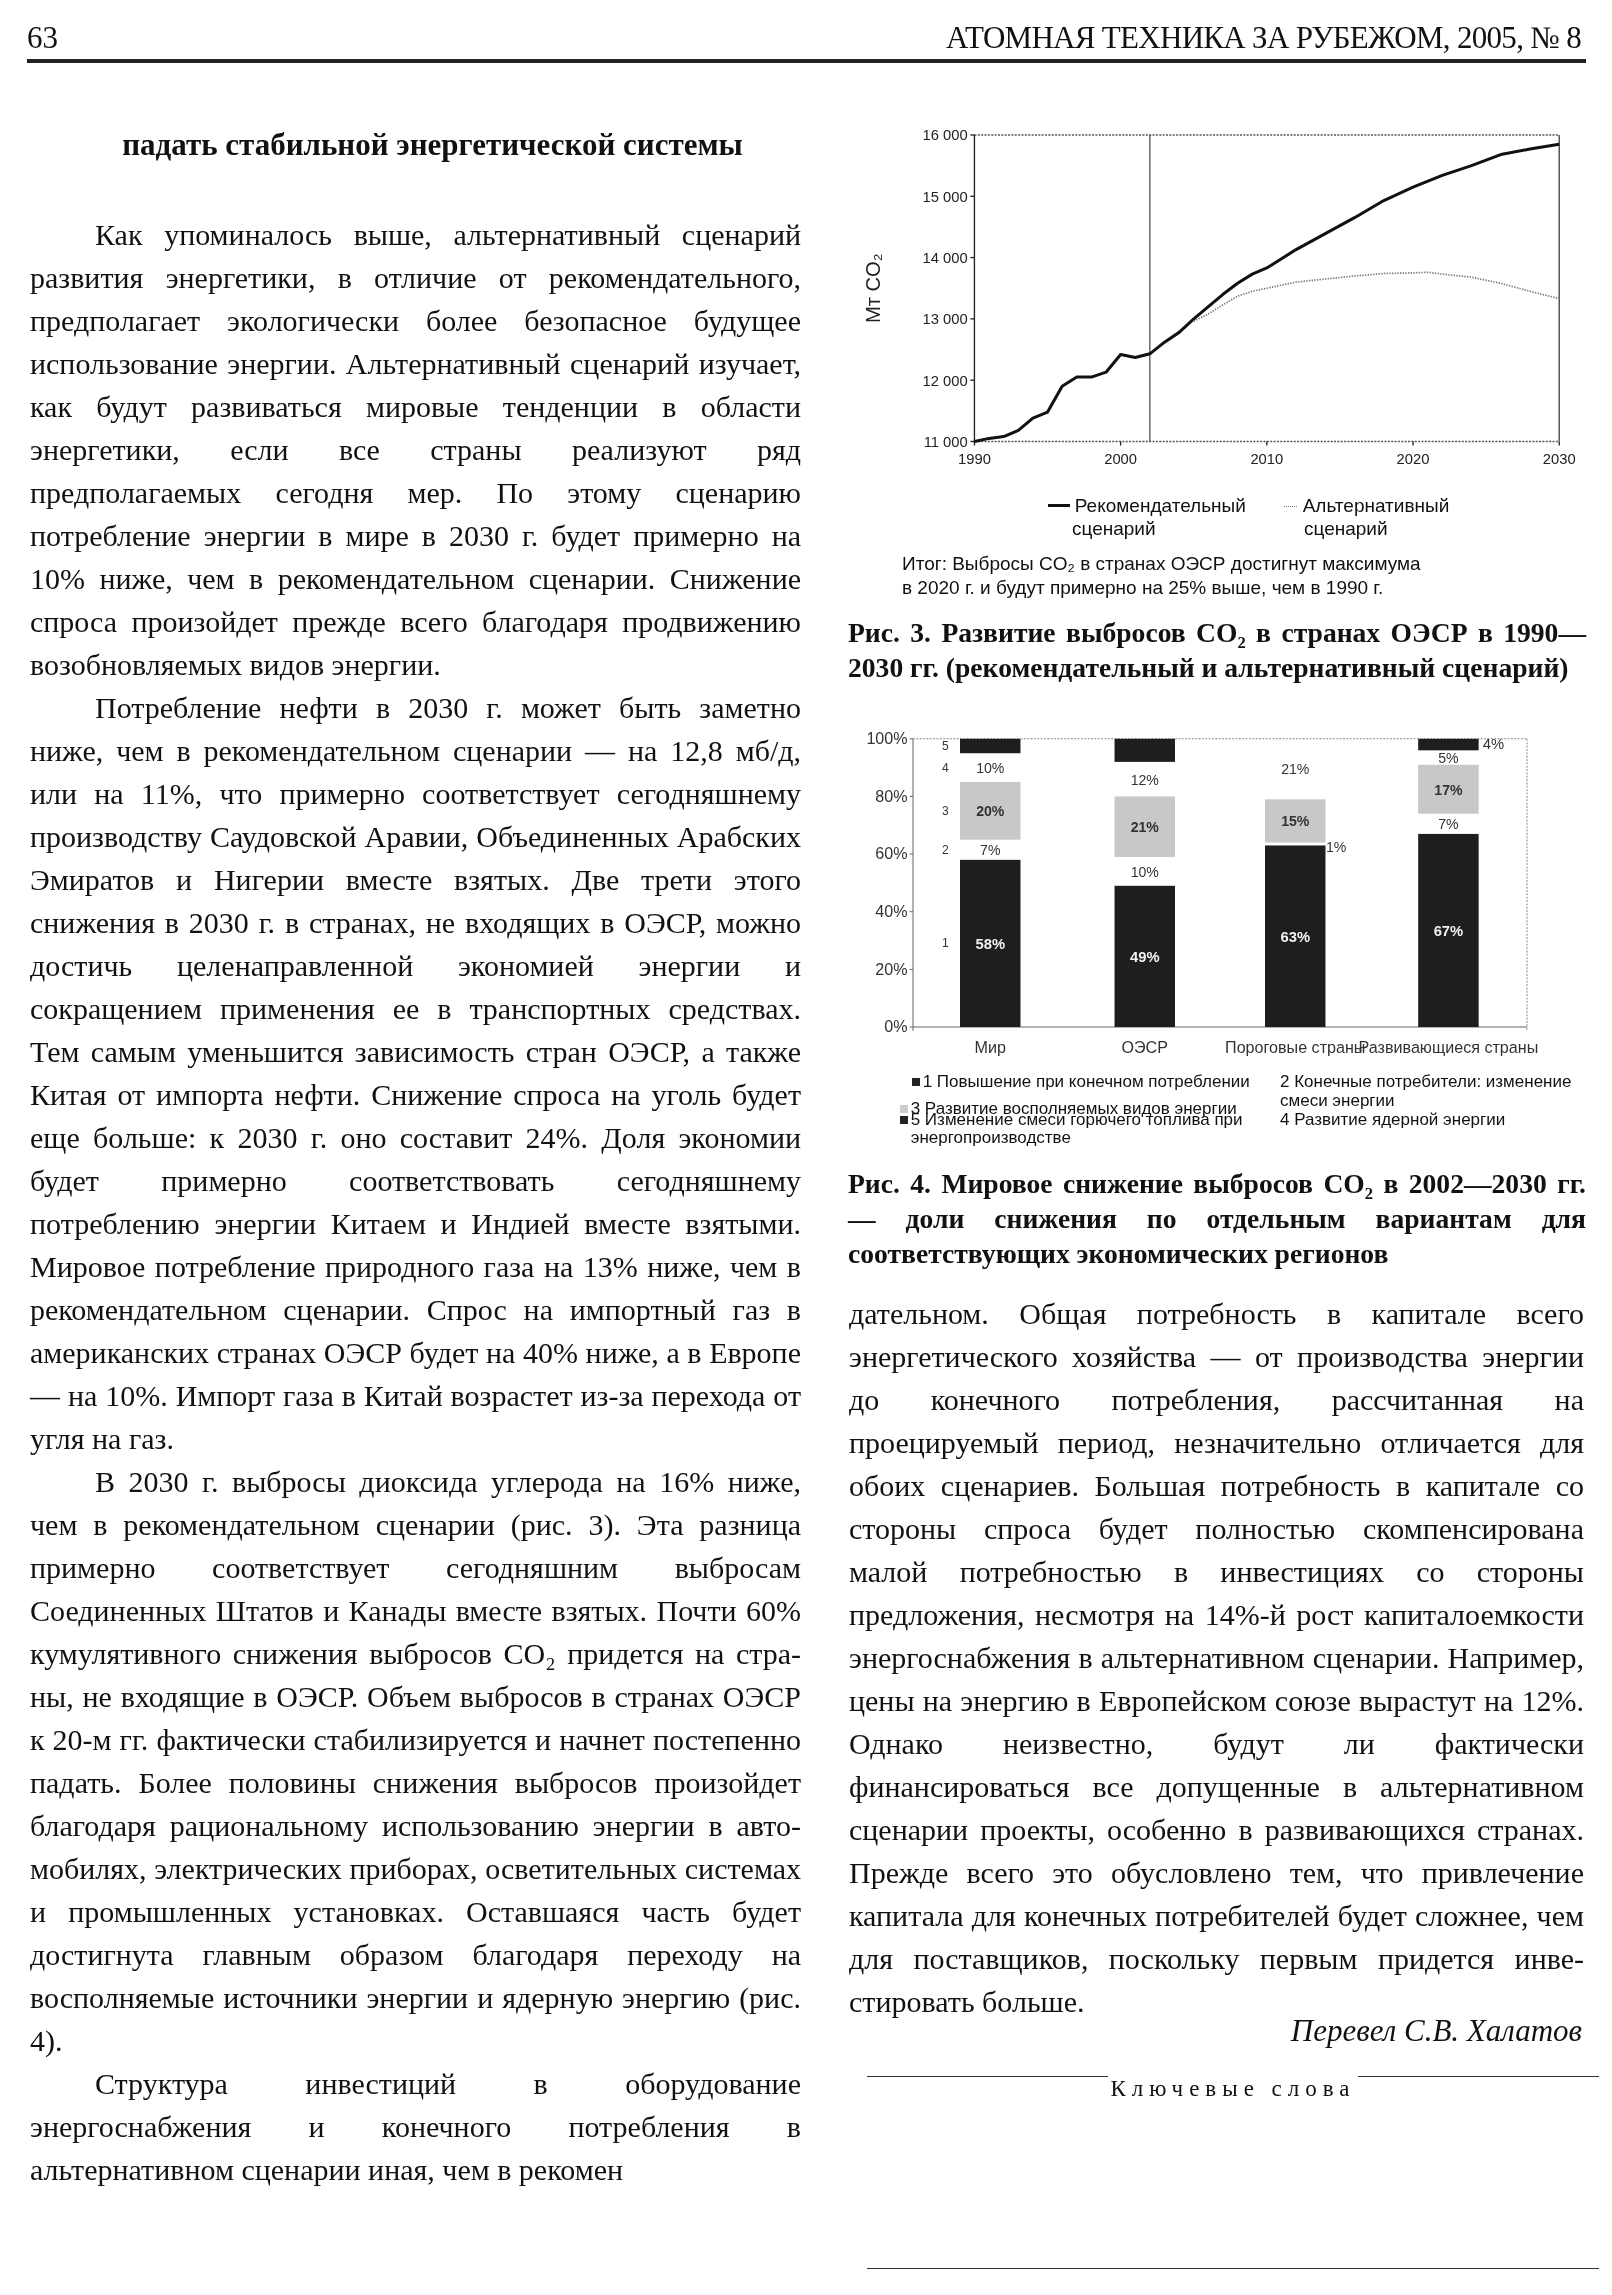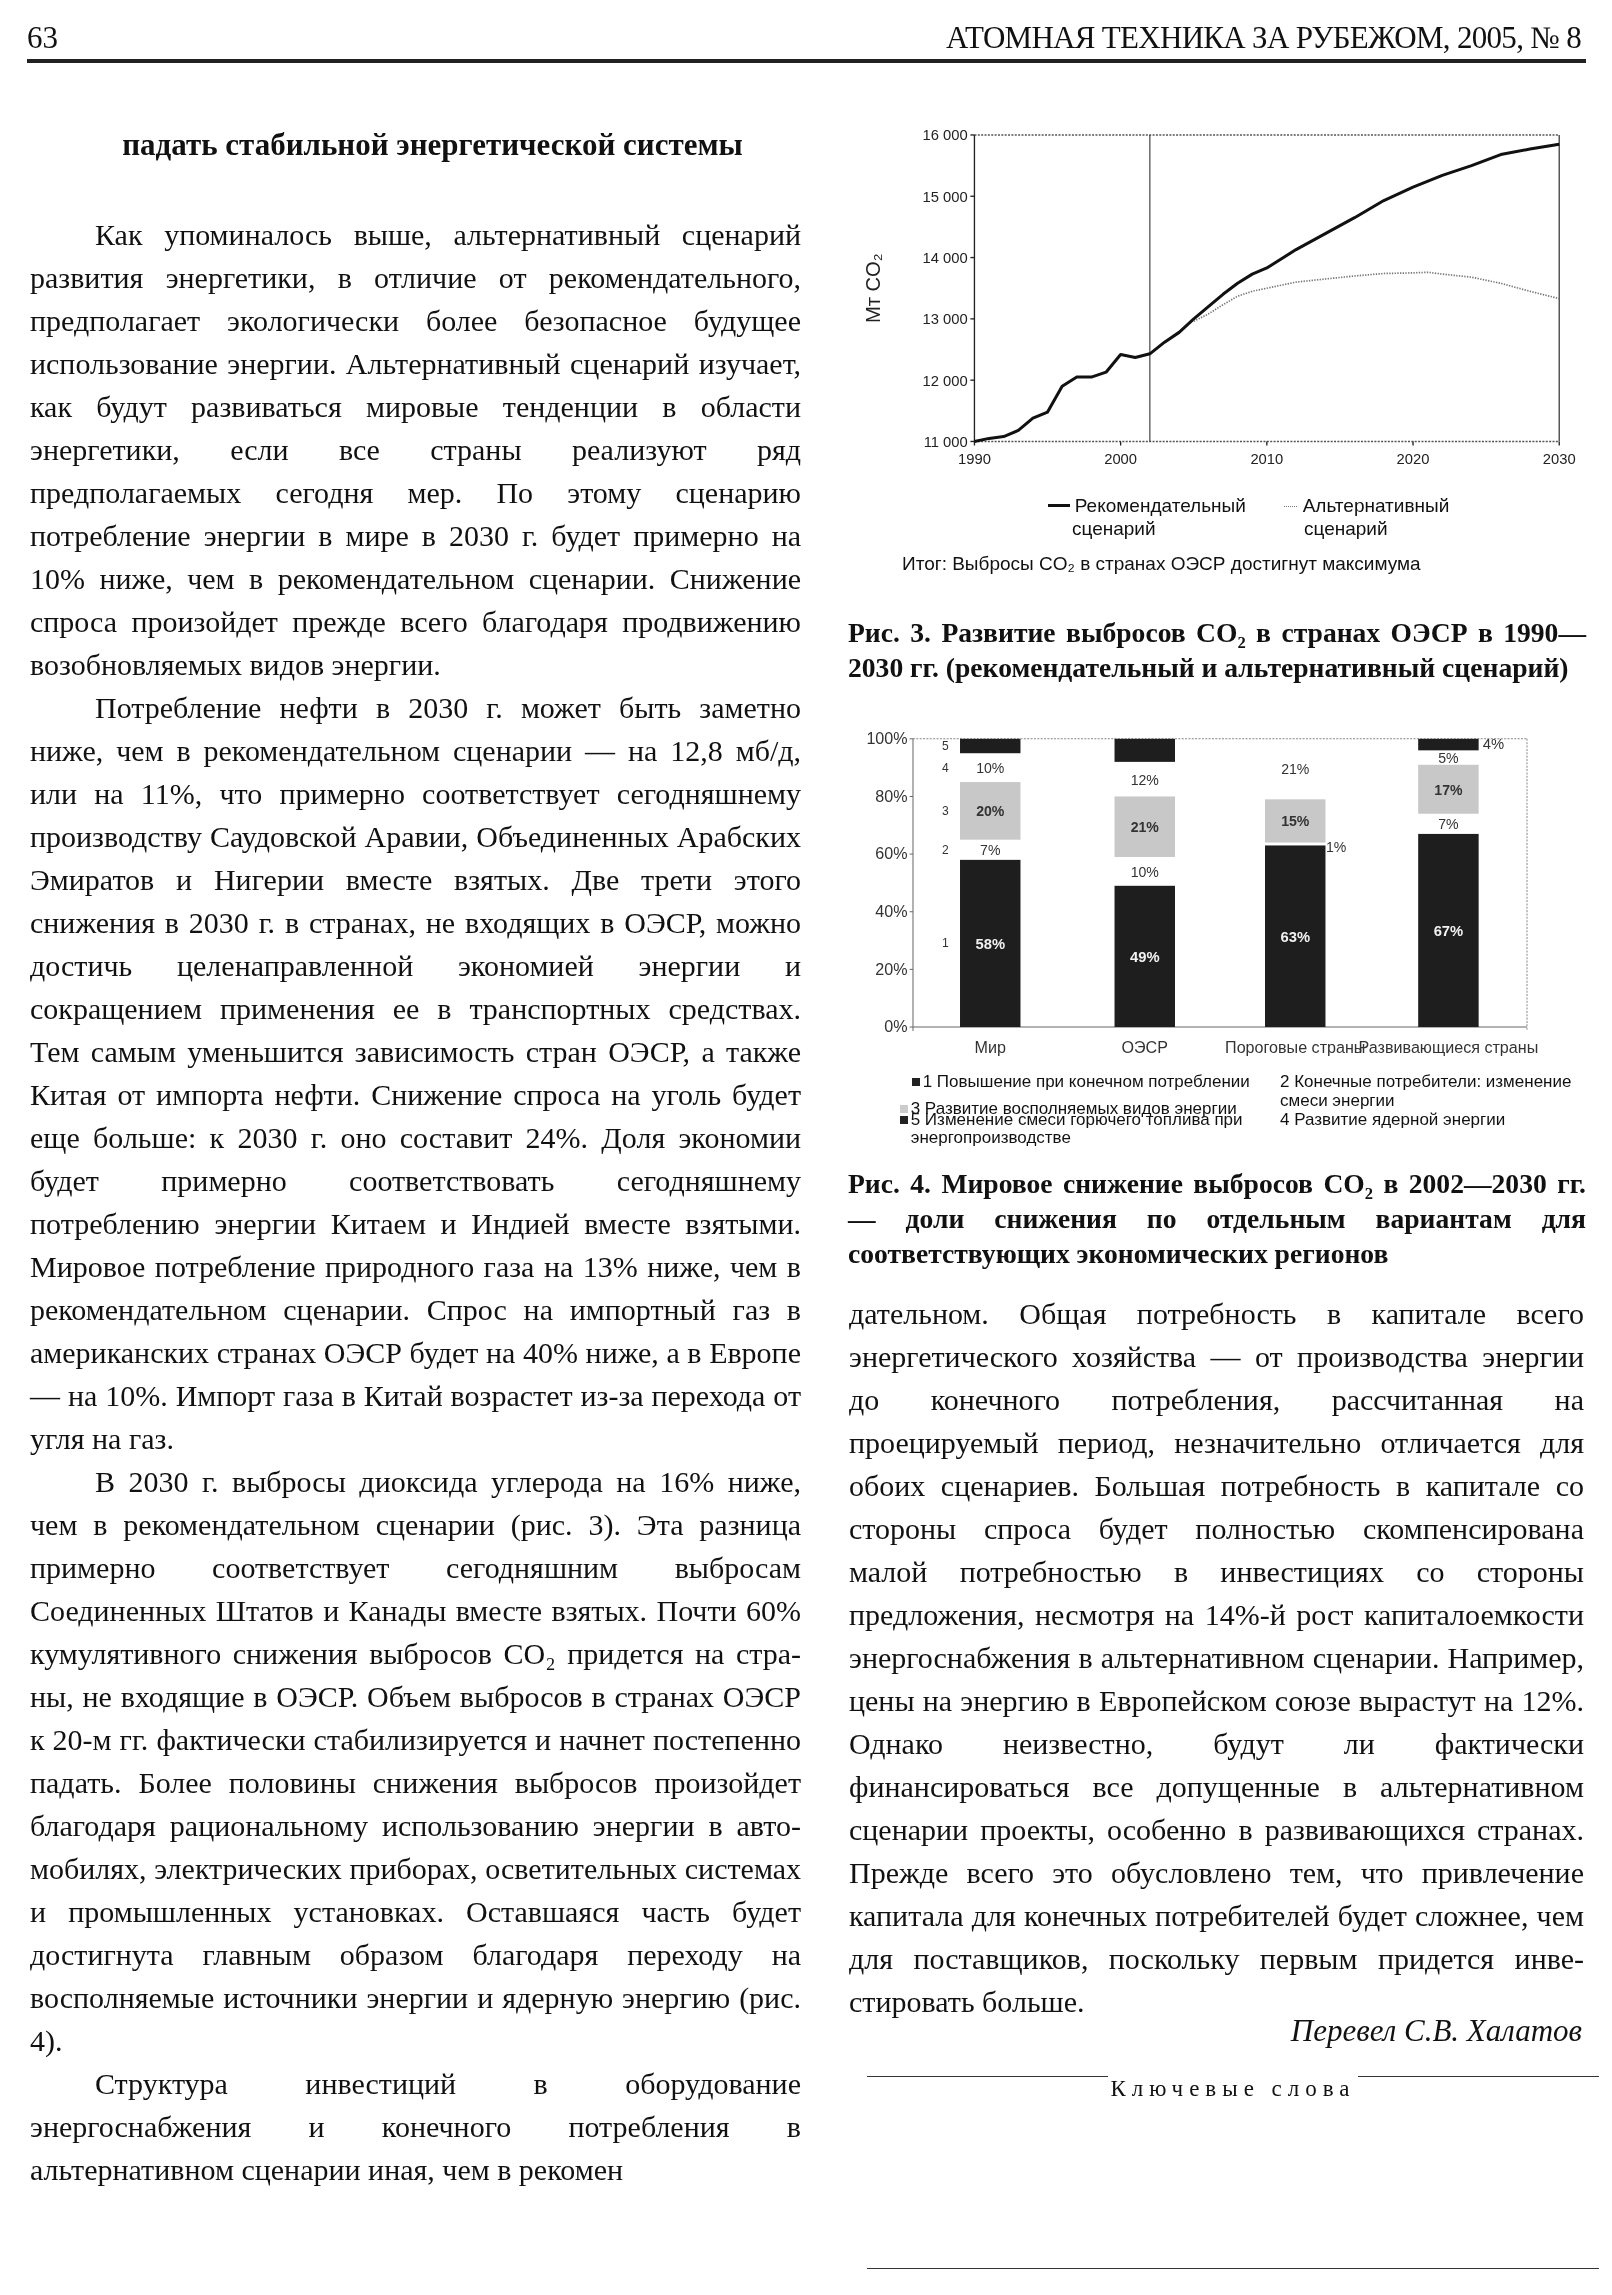--- a/index.html
+++ b/index.html
@@ -98,20 +98,21 @@
       <span style="padding-left:24px">сценарий</span>
     </div>
     <div class="leg-item" style="left:444px;top:0;">
       <span style="display:inline-block;width:13.4px;height:0;border-top:1.3px dotted #777;vertical-align:5.4px;"></span>
       <span>Альтернативный</span><br>
       <span style="padding-left:20px">сценарий</span>
     </div>
   </div>
   <div id="fig3-note" class="sans">
     <div>Итог: Выбросы CO₂ в странах ОЭСР достигнут максимума</div>
+    <div>в 2020 г. и будут примерно на 25% выше, чем в 1990 г.</div>
   </div>
 </div>
 <div id="fig3-caption" class="serif">Рис. 3. Развитие выбросов CO₂ в странах ОЭСР в 1990—2030 гг. (рекомендательный и альтернативный сцена­рий)</div>
 
 <div id="fig4">
   <svg id="fig4-svg" width="786" height="336" viewBox="0 0 1170 500">
       <line x1="128" y1="19" x2="1042" y2="19" stroke="#888" stroke-width="1.5" stroke-dasharray="3 2"></line>
       <line x1="128" y1="448" x2="1042" y2="448" stroke="#666" stroke-width="1.5"></line>
       <line x1="128" y1="19" x2="128" y2="454" stroke="#666" stroke-width="1.5"></line>
       <line x1="1042" y1="19" x2="1042" y2="454" stroke="#888" stroke-width="1.5" stroke-dasharray="3 2"></line>

